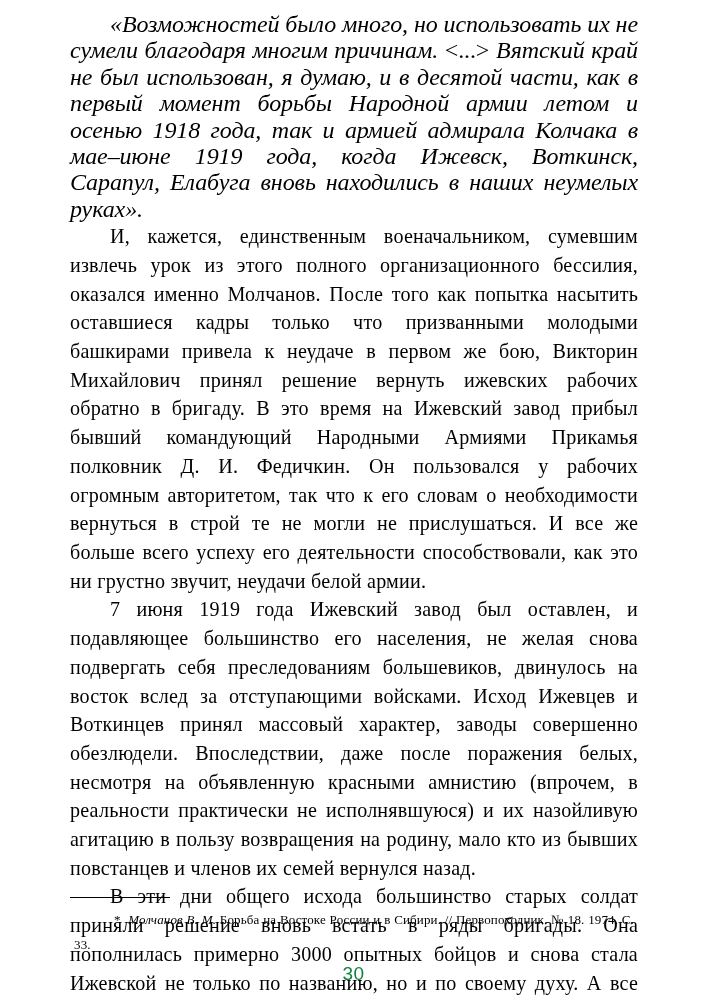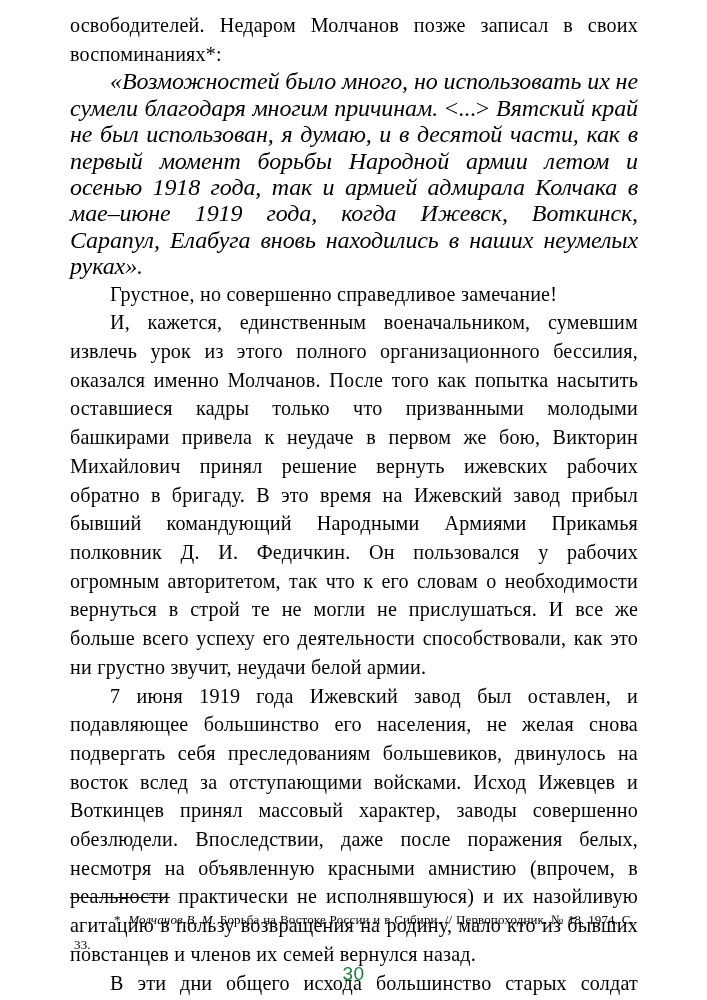--- a/index.html
+++ b/index.html
@@ -106,25 +106,23 @@
     letter-spacing: 0.02em;
   }
 </style>
 </head>
 <body>
 
 <div class="page">
 
   <div class="textblock">
 
-    <p class="cont">освободителей. Недаром Молчанов позже записал в своих воспоминаниях*:</p>
 
     <p class="quote"><span>«Возможностей было много, но использовать их не сумели благодаря многим причинам. </span><span class="roman">&lt;...&gt;</span><span> Вятский край не был использован, я думаю, и в десятой части, как в первый момент борьбы Народной армии летом и осенью 1918 года, так и армией адмирала Колчака в мае–июне 1919 года, когда Ижевск, Воткинск, Сарапул, Елабуга вновь находились в наших неумелых руках».</span></p>
 
-    <p class="indent">Грустное, но совершенно справедливое замечание!</p>
 
     <p class="indent">И, кажется, единственным военачальником, сумевшим извлечь урок из этого полного организационного бессилия, оказался именно Молчанов. После того как попытка насытить оставшиеся кадры только что призванными молодыми башкирами привела к неудаче в первом же бою, Викторин Михайлович принял решение вернуть ижевских рабочих обратно в бригаду. В это время на Ижевский завод прибыл бывший командующий Народными Армиями Прикамья полковник Д. И. Федичкин. Он пользовался у рабочих огромным авторитетом, так что к его словам о необходимости вернуться в строй те не могли не прислушаться. И все же больше всего успеху его деятельности способствовали, как это ни грустно звучит, неудачи белой армии.</p>
 
     <p class="indent">7 июня 1919 года Ижевский завод был оставлен, и подавляющее большинство его населения, не желая снова подвергать себя преследованиям большевиков, двинулось на восток вслед за отступающими войсками. Исход Ижевцев и Воткинцев принял массовый характер, заводы совершенно обезлюдели. Впоследствии, даже после поражения белых, несмотря на объявленную красными амнистию (впрочем, в реальности практически не исполнявшуюся) и их назойливую агитацию в пользу возвращения на родину, мало кто из бывших повстанцев и членов их семей вернулся назад.</p>
 
     <p class="indent">В эти дни общего исхода большинство старых солдат приняли решение вновь встать в ряды бригады. Она пополнилась примерно 3000 опытных бойцов и снова стала Ижевской не только по названию, но и по своему духу. А все дальнейшие пополнения Молчанов решил осуществлять исключительно за</p>
 
   </div>
 
   <div class="footnote-wrap">

